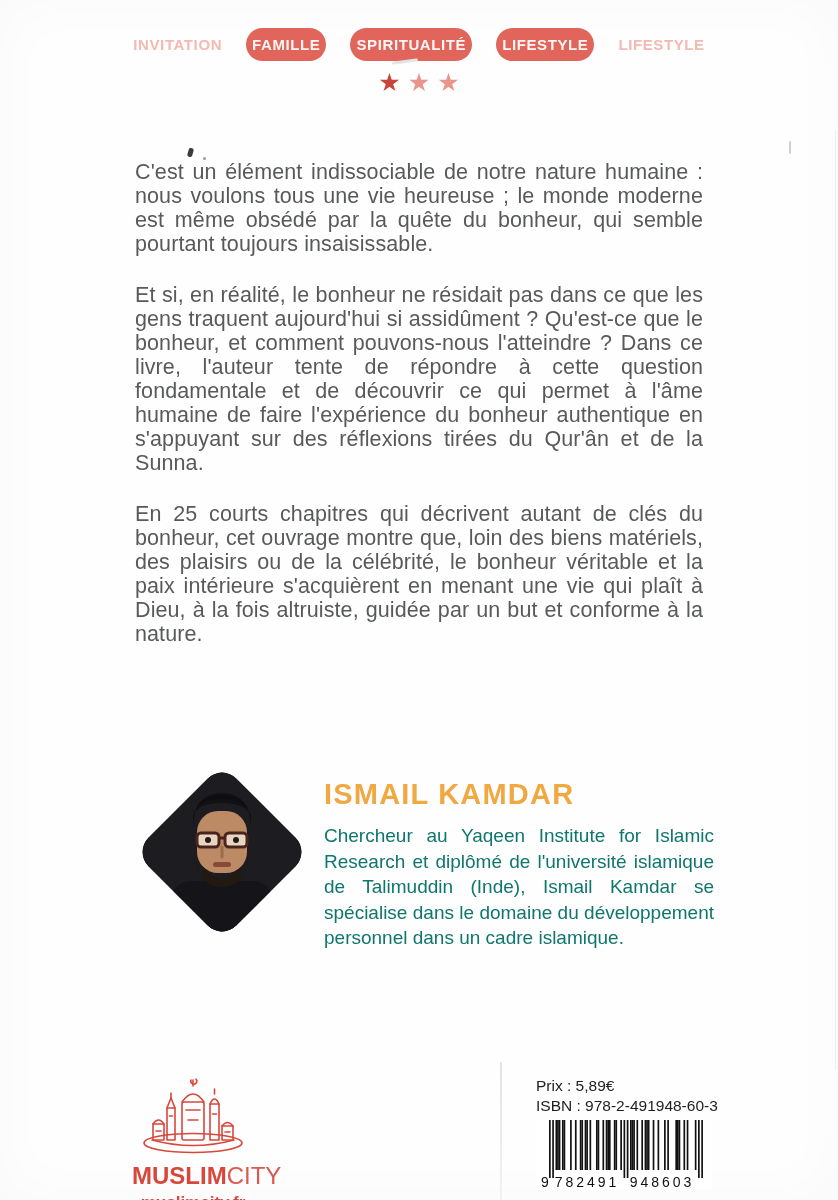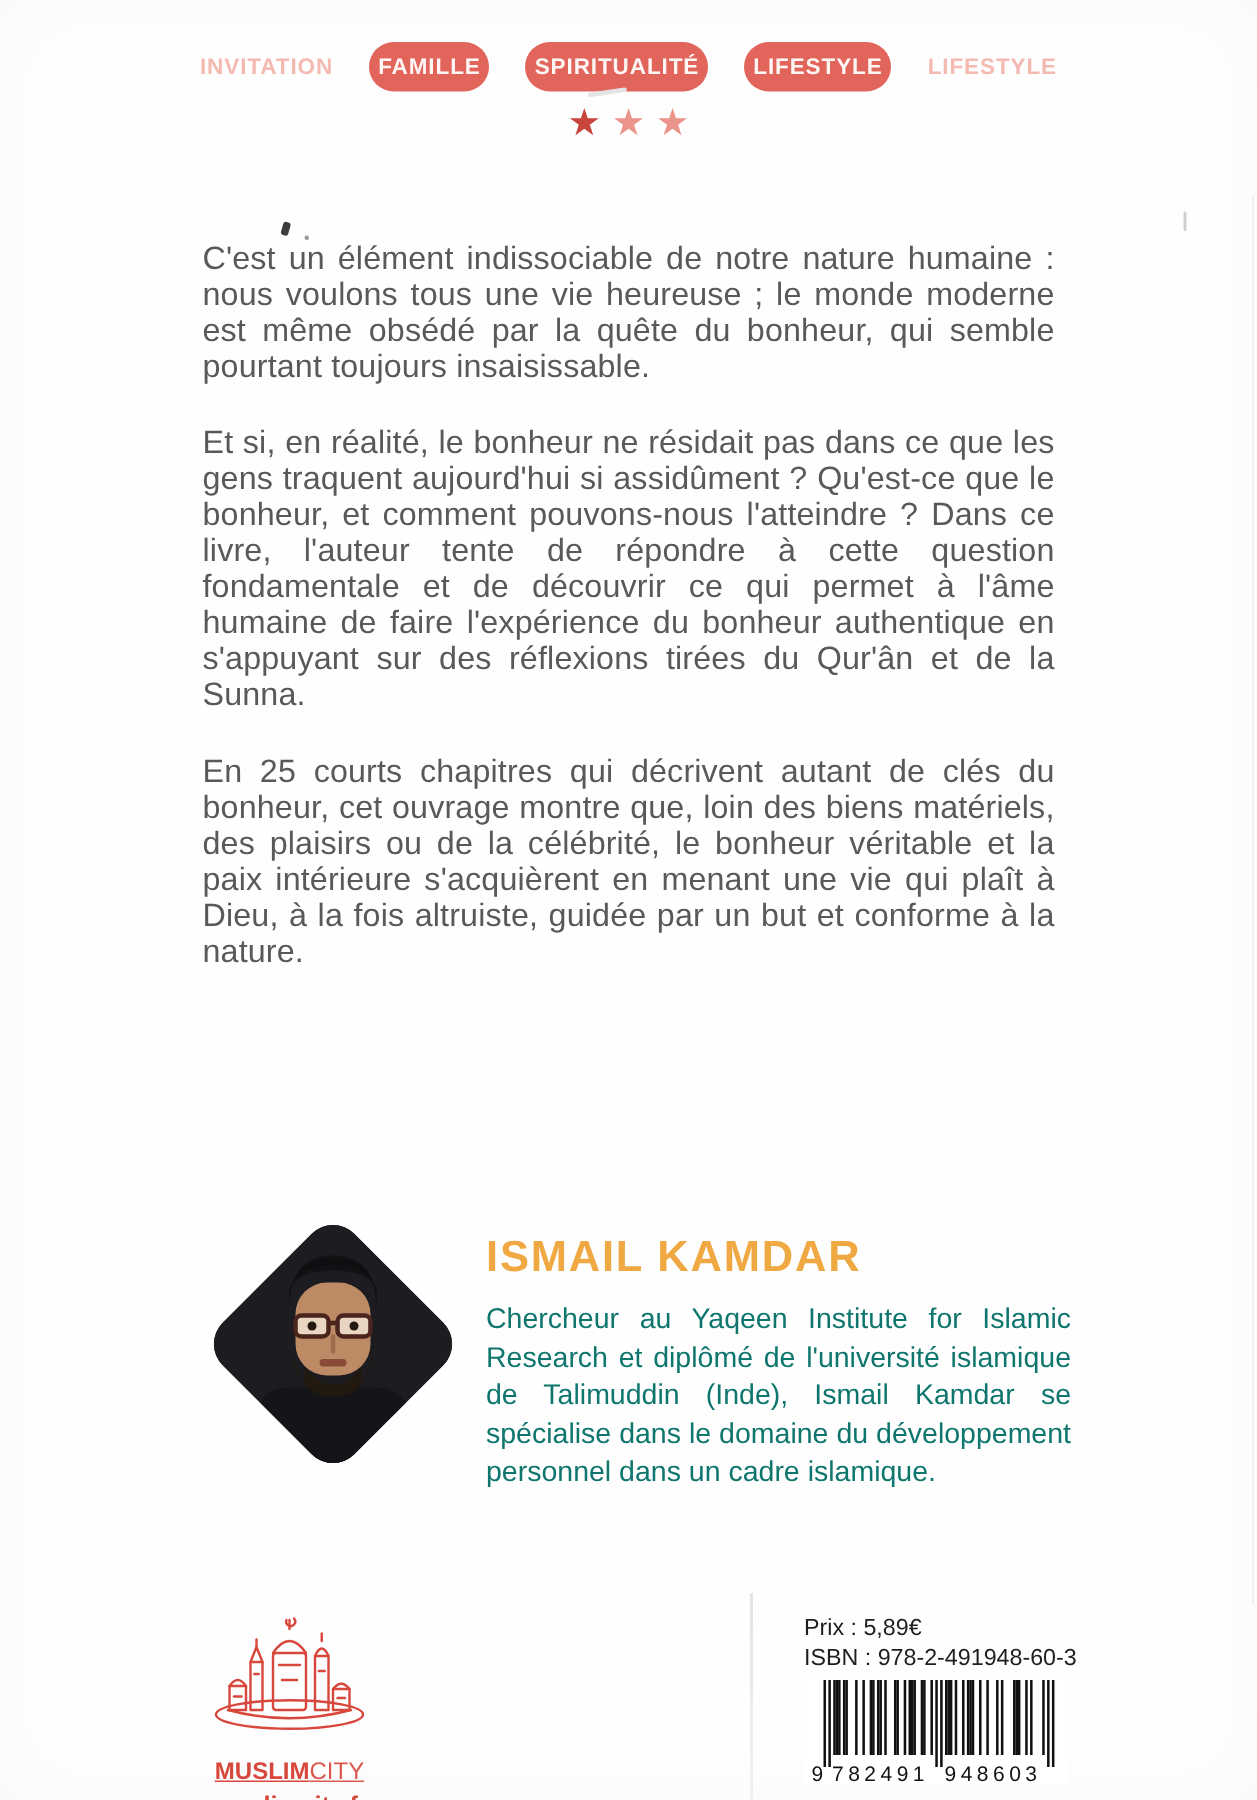--- a/index.html
+++ b/index.html
@@ -19,31 +19,31 @@
   .star{font-size:25px;line-height:25px;}
   .star.filled{color:#c8453c;}
   .star.muted{color:#ea948b;}
   .level-label{position:absolute;top:102px;left:0;width:838px;text-align:center;
     color:#dd6b5f;font-size:16.5px;font-weight:600;letter-spacing:.8px;}
   
   .synopsis{position:absolute;top:160px;left:135px;width:568px;
     color:#58595b;font-size:21.5px;line-height:24px;text-align:justify;letter-spacing:.1px;}
   .synopsis p{margin:0 0 27px 0;}
   
-  .author{position:absolute;top:820px;left:128px;width:586px;display:flex;}
+  .author{position:absolute;top:776px;left:128px;width:586px;display:flex;}
   .photo-wrap{position:relative;flex:0 0 196px;height:196px;}
   .diamond{position:absolute;left:32px;top:14px;width:124px;height:124px;
     transform:rotate(45deg);border-radius:20px;overflow:hidden;background:#1d1c21;}
   .diamond-inner{position:absolute;left:-27px;top:-27px;width:178px;height:178px;transform:rotate(-45deg);}
   .author-text{flex:1;padding-top:2px;}
   .author-name{color:#f0a843;font-size:29px;font-weight:800;letter-spacing:1.2px;margin:0 0 12px 0;}
   .author-bio{color:#0f766e;font-size:19px;line-height:25.5px;text-align:justify;margin:0;}
   
   .publisher{position:absolute;left:132px;top:1076px;width:122px;text-align:center;color:#d8473c;}
-  .publisher .wordmark{font-size:16px;letter-spacing:0;margin-top:14px;white-space:nowrap;text-decoration:underline;}
+  .publisher .wordmark{font-size:24px;letter-spacing:0;margin-top:4px;white-space:nowrap;}
   .publisher .wordmark .b{font-weight:800;}
   .publisher .wordmark .l{font-weight:400;opacity:.9;}
   .publisher .site{font-size:17px;font-weight:800;margin-top:3px;}
   
   .purchase{position:absolute;left:536px;top:1076px;width:200px;color:#1e1e1e;}
   .purchase .line{font-size:15.5px;line-height:20px;}
   .barcode{position:relative;margin-top:4px;width:176px;height:70px;}
   
   .speck1{position:absolute;left:188px;top:148px;width:5px;height:9px;background:#3c3c3c;border-radius:2px;transform:rotate(16deg);}
   .speck2{position:absolute;left:203px;top:157px;width:3px;height:3px;background:#9b9b9b;border-radius:50%;}

